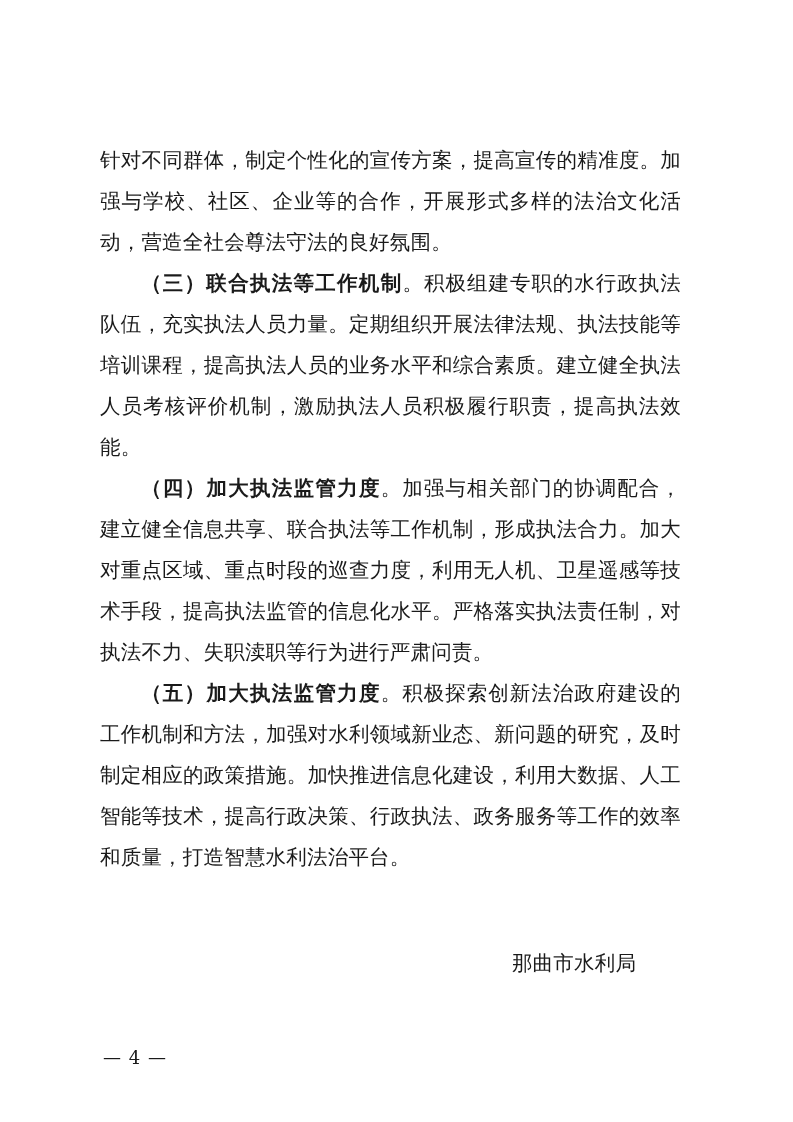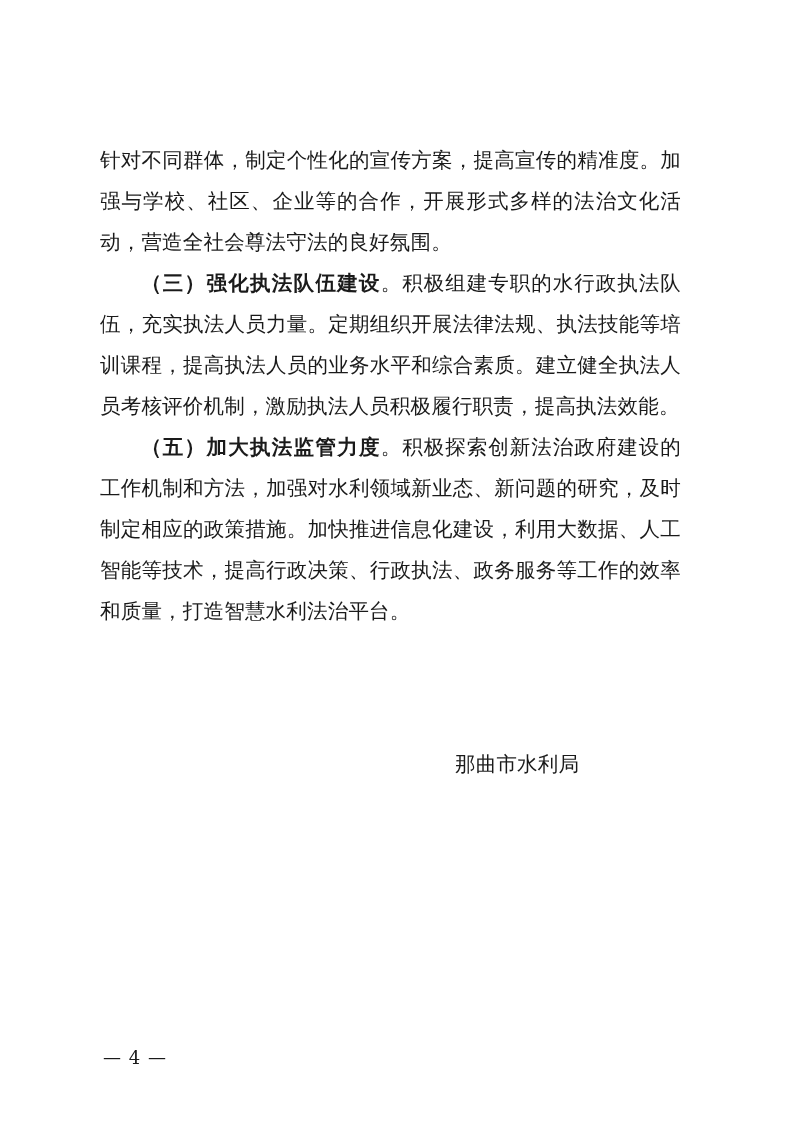--- a/index.html
+++ b/index.html
@@ -37,22 +37,22 @@
   }
   .para.indent {
     text-indent: 41px;
   }
   .heading-run {
     font-family: "DejaVu Sans", "Liberation Sans", sans-serif;
     font-weight: bold;
     letter-spacing: 0.5px;
   }
   .signature {
-    margin-top: 112px;
-    text-align: left;
+    margin-top: 65px;
+    text-align: center;
     padding-left: 355px;
     font-size: 20.5px;
     line-height: 41px;
   }
   .sign-line {
     white-space: nowrap;
   }
   .sign-date {
     white-space: nowrap;
     letter-spacing: 0.4px;
@@ -75,23 +75,26 @@
 
 <div class="page">
 
   <div class="doc-body">
 
     <p class="para">
       <span>针对不同群体，制定个性化的宣传方案，提高宣传的精准度。加强与学校、社区、企业等的合作，开展形式多样的法治文化活动，营造全社会尊法守法的良好氛围。</span>
     </p>
 
     <p class="para indent">
-      <span class="heading-run">（三）强化执法队伍建设</span><span>。积极组建专职的水行政执法队伍，充实执法人员力量。定期组织开展法律法规、执法技能等培训课程，提高执法人员的业务水平和综合素质。建立健全执法人员考核评价机制，激励执法人员积极履行职责，提高执法效能。</span>
+      <span class="heading-run">（三）联合执法等工作机制</span><span>。积极组建专职的水行政执法队伍，充实执法人员力量。定期组织开展法律法规、执法技能等培训课程，提高执法人员的业务水平和综合素质。建立健全执法人员考核评价机制，激励执法人员积极履行职责，提高执法效能。</span>
     </p>
 
+    <p class="para indent">
+      <span class="heading-run">（四）加大执法监管力度</span><span>。加强与相关部门的协调配合，建立健全信息共享、联合执法等工作机制，形成执法合力。加大对重点区域、重点时段的巡查力度，利用无人机、卫星遥感等技术手段，提高执法监管的信息化水平。严格落实执法责任制，对执法不力、失职渎职等行为进行严肃问责。</span>
+    </p>
 
     <p class="para indent">
       <span class="heading-run">（五）加大执法监管力度</span><span>。积极探索创新法治政府建设的工作机制和方法，加强对水利领域新业态、新问题的研究，及时制定相应的政策措施。加快推进信息化建设，利用大数据、人工智能等技术，提高行政决策、行政执法、政务服务等工作的效率和质量，打造智慧水利法治平台。</span>
     </p>
 
     <div class="signature">
       <div class="sign-line">那曲市水利局</div>
     </div>
 
   </div>

